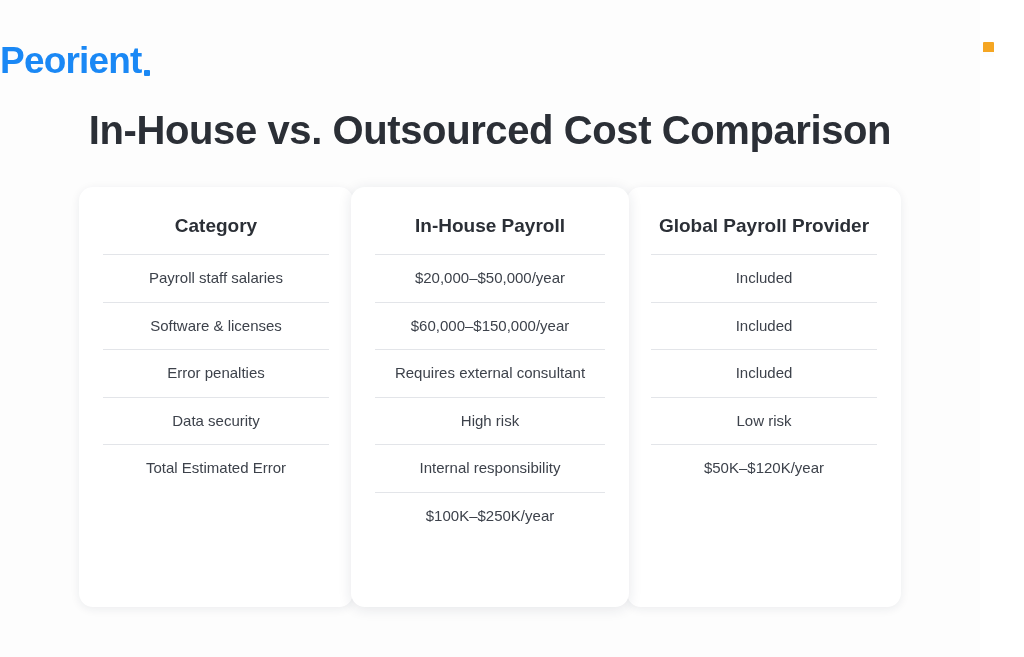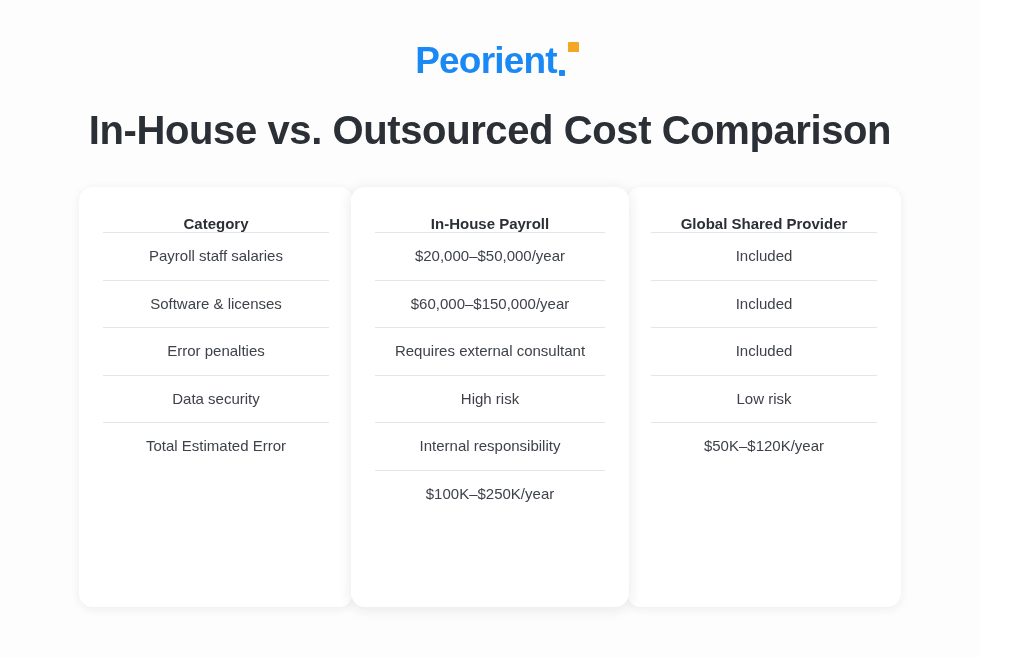--- a/index.html
+++ b/index.html
@@ -14,21 +14,20 @@
     color: #2c3038;
     overflow: hidden;
   }
   .page {
     position: relative;
     width: 980px;
     height: 657px;
     background: #fdfdfd;
     display: flex;
     flex-direction: column;
-    align-items: center;
   }
 
   
   .brand {
     margin-top: 42px;
     display: flex;
     align-items: flex-start;
     line-height: 1;
     position: relative;
   }
@@ -102,24 +101,25 @@
     z-index: 3;
     box-shadow: 0 2px 14px rgba(25, 35, 60, 0.11);
   }
   .card-3 {
     width: 274px;
     height: 420px;
     margin-left: -2px;
     z-index: 2;
   }
   .card-head {
-    font-size: 15px;
+    font-size: 19px;
     font-weight: bold;
     color: #2b2f36;
     text-align: center;
+    padding-bottom: 17px;
     border-bottom: 1px solid #e3e5e9;
   }
   .cell {
     font-size: 15px;
     color: #3d424b;
     text-align: center;
     height: 46.5px;
     line-height: 46.5px;
     border-bottom: 1px solid #e3e5e9;
     white-space: nowrap;
@@ -158,21 +158,21 @@
       <div class="card-head">In-House Payroll</div>
       <div class="cell">$20,000–$50,000/year</div>
       <div class="cell">$60,000–$150,000/year</div>
       <div class="cell">Requires external consultant</div>
       <div class="cell">High risk</div>
       <div class="cell">Internal responsibility</div>
       <div class="cell">$100K–$250K/year</div>
     </div>
 
     <div class="card card-3">
-      <div class="card-head">Global Shared Provider</div>
+      <div class="card-head">Global Payroll Provider</div>
       <div class="cell">Included</div>
       <div class="cell">Included</div>
       <div class="cell">Included</div>
       <div class="cell">Low risk</div>
       <div class="cell">$50K–$120K/year</div>
     </div>
 
   </div>
 </div>
 

